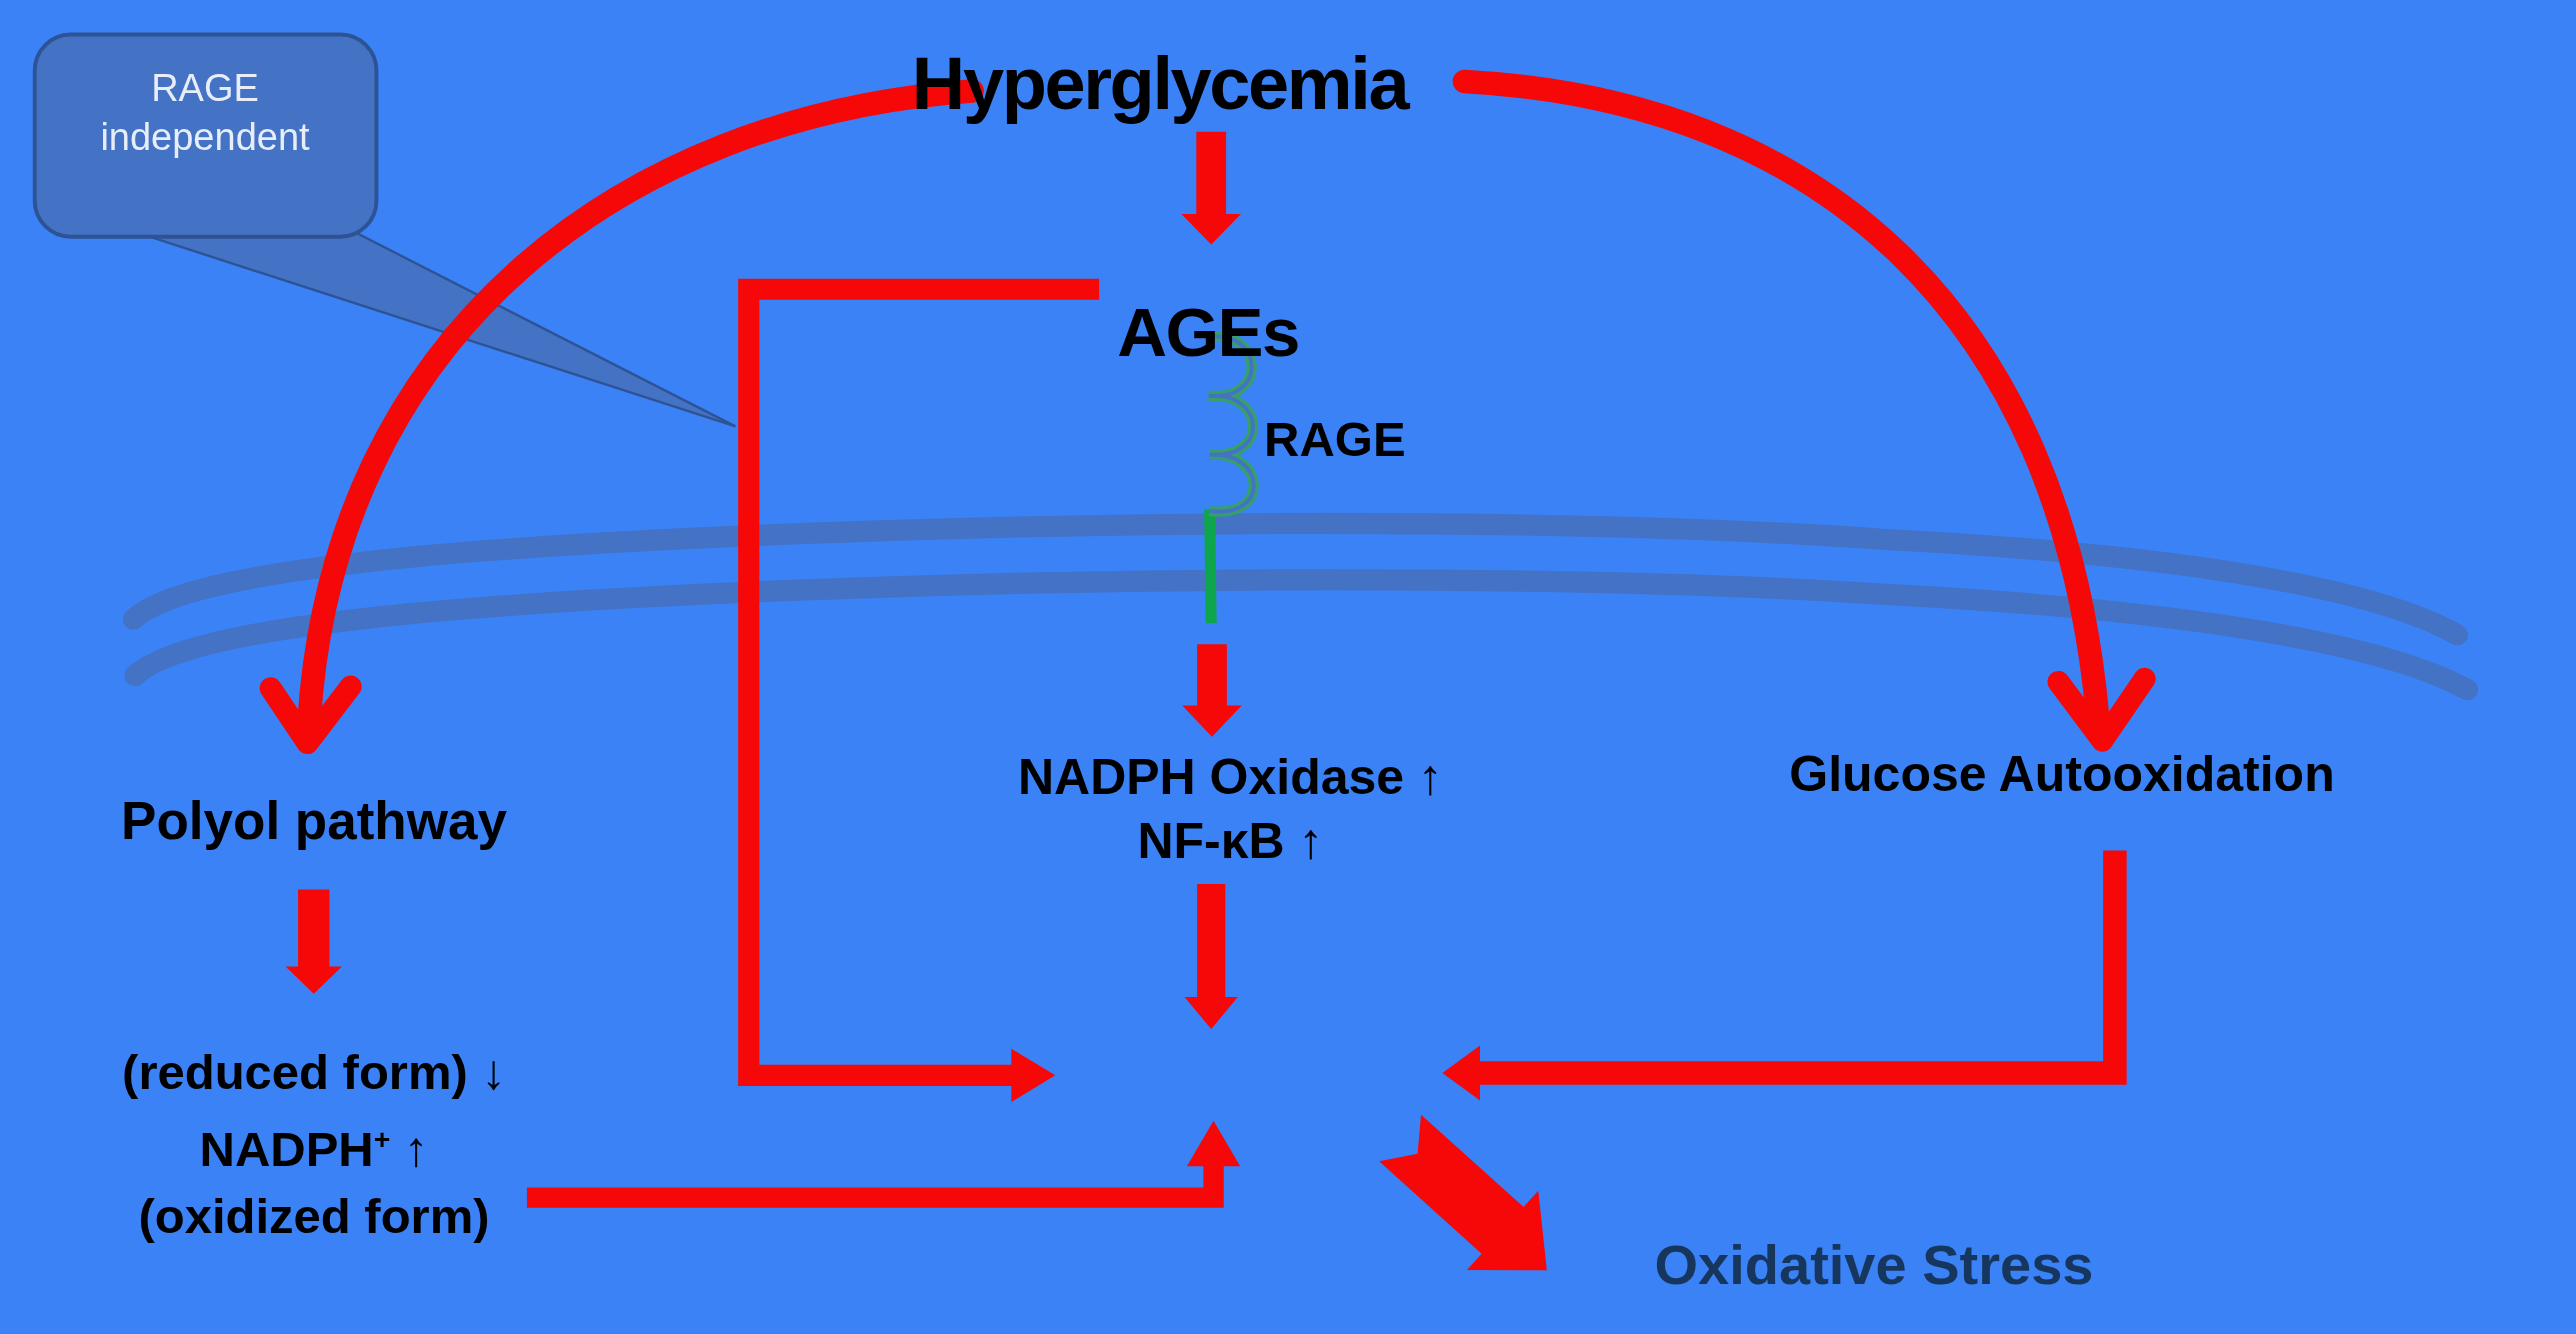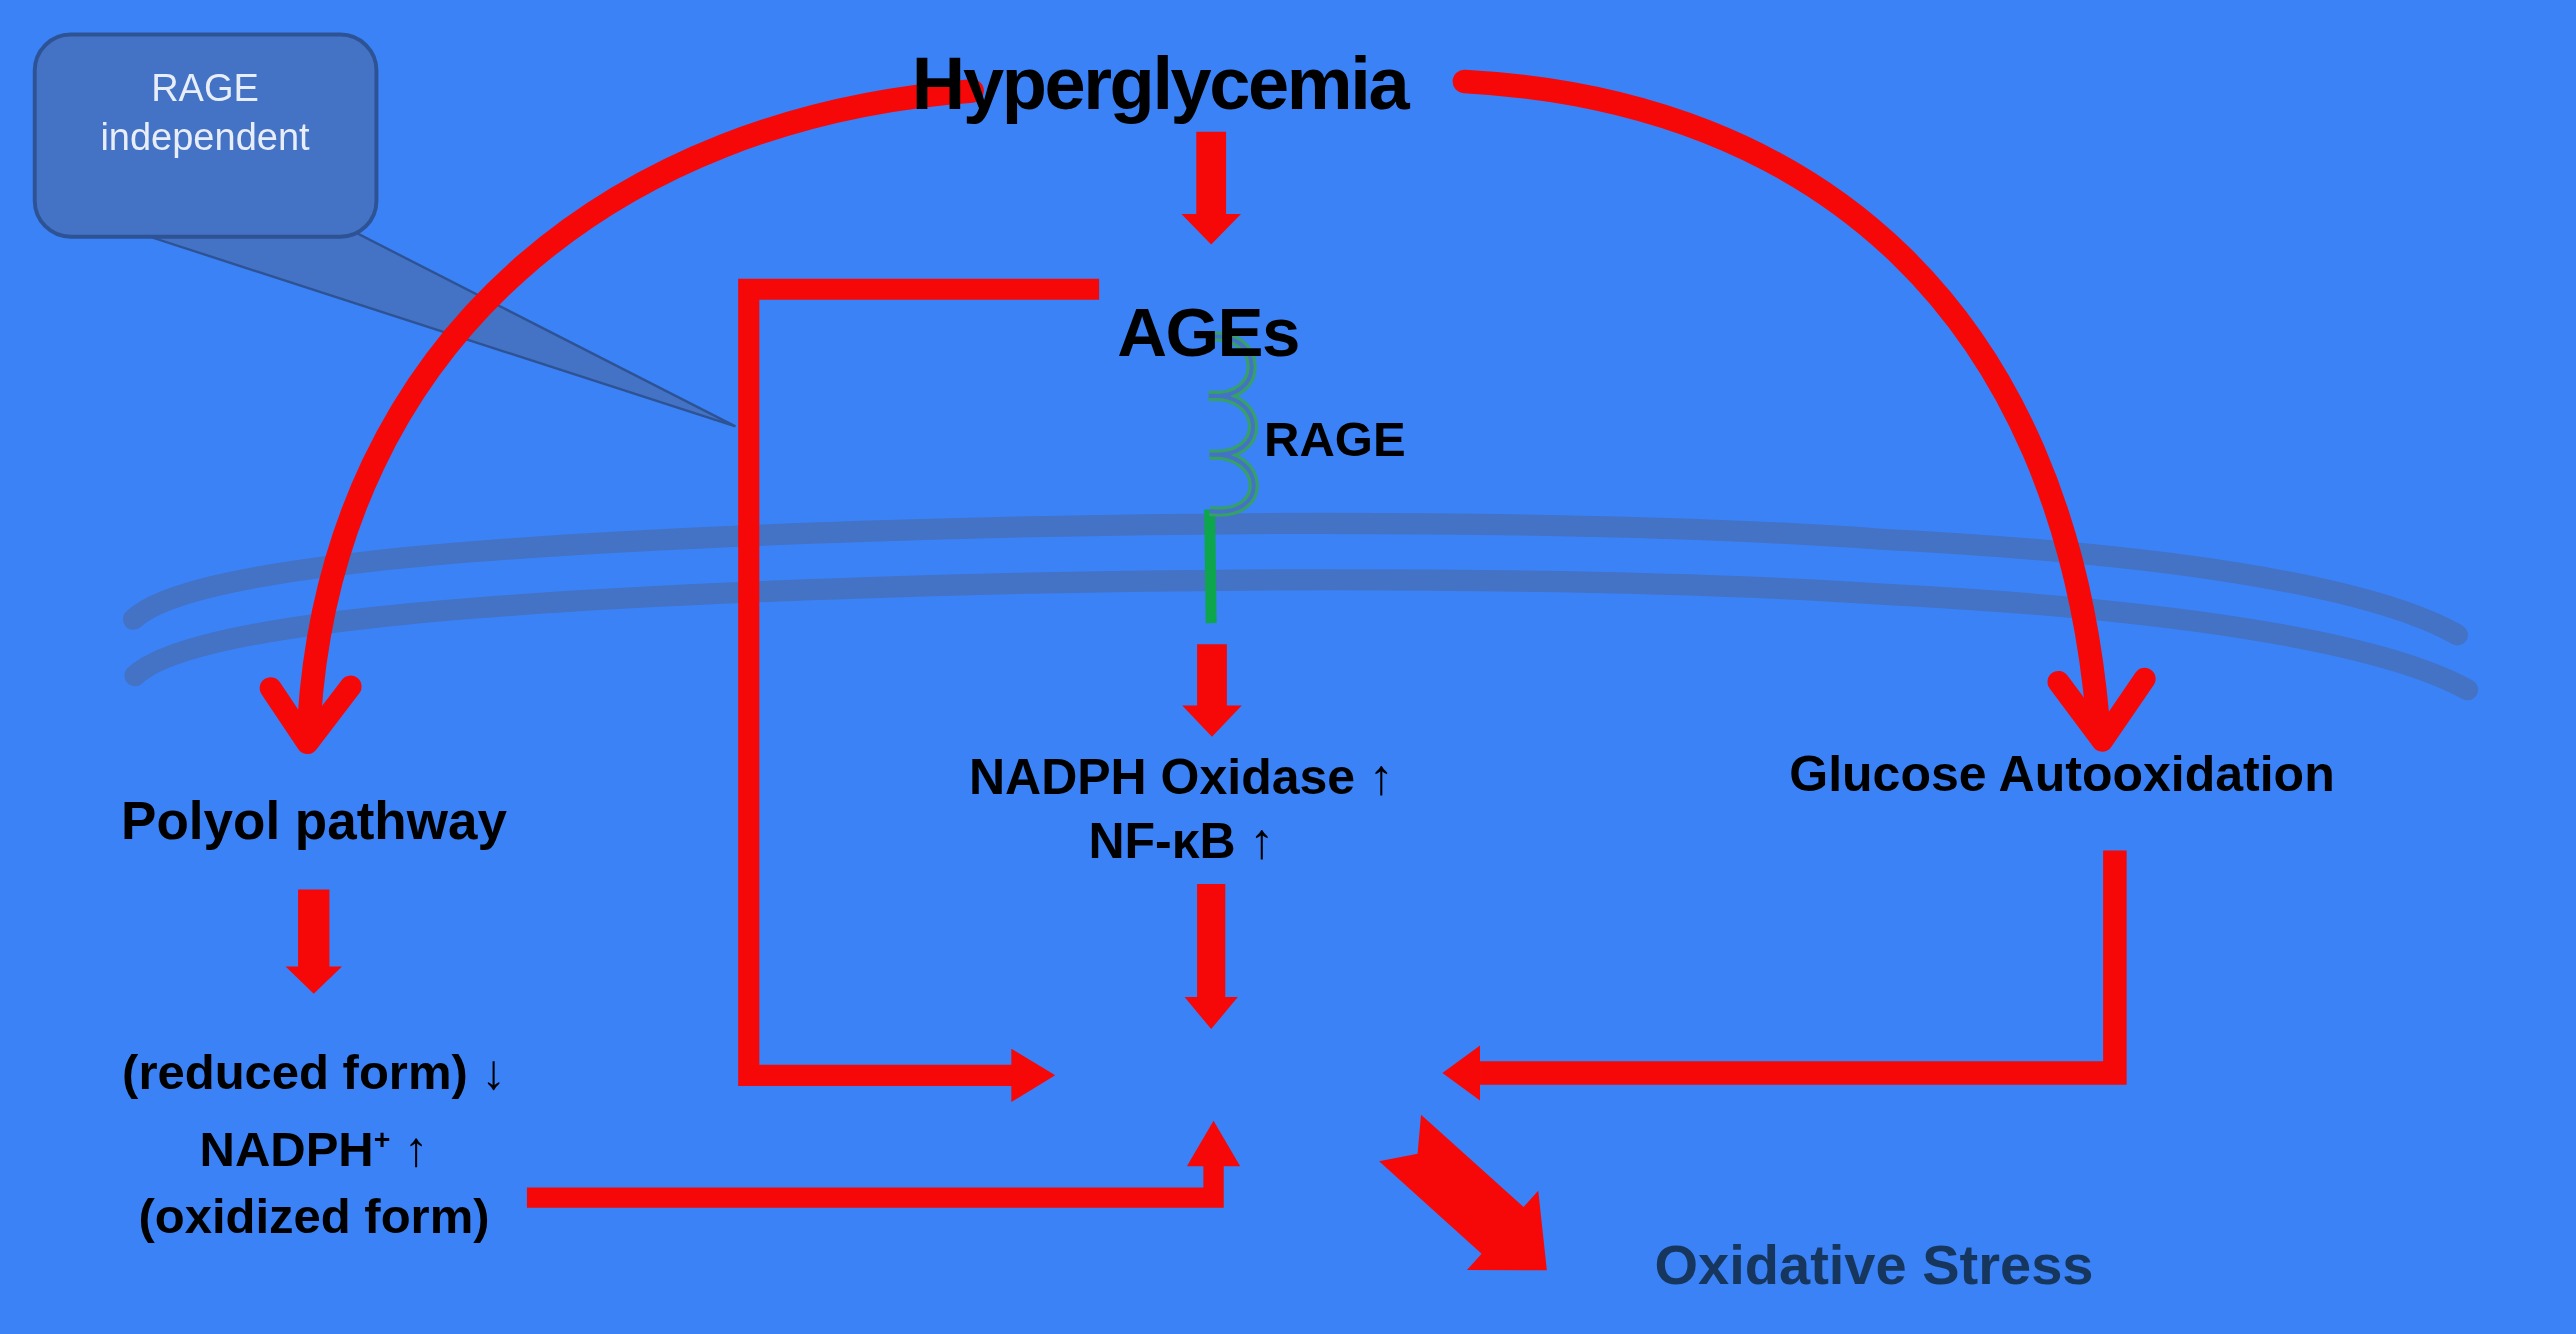--- a/index.html
+++ b/index.html
@@ -80,21 +80,21 @@
     <div>RAGE</div>
     <div>independent</div>
   </div>
 
   <div class="label" style="left:846px;top:41px;width:627px;font-size:74px;letter-spacing:-2.4px;">Hyperglycemia</div>
 
   <div class="label" style="left:1051px;top:249px;width:314px;font-size:69px;letter-spacing:-1.6px;margin-top:44px;">AGEs</div>
 
   <div class="label" style="left:1264px;top:411px;width:204px;font-size:49px;text-align:left;">RAGE</div>
 
-  <div class="label" style="left:868px;top:745px;width:627px;font-size:50px;line-height:64px;">
+  <div class="label" style="left:917px;top:745px;width:627px;font-size:50px;line-height:64px;">
     <div>NADPH Oxidase ↑</div>
     <div>NF-κB ↑</div>
   </div>
 
   <div class="label" style="left:1772px;top:745px;width:580px;font-size:50px;">Glucose Autooxidation</div>
 
   <div class="label" style="left:63px;top:790px;width:502px;font-size:53px;">Polyol pathway</div>
 
   <div class="label" style="left:71px;top:1039px;width:486px;font-size:49px;line-height:67px;">
     <div>(reduced form) ↓</div>

